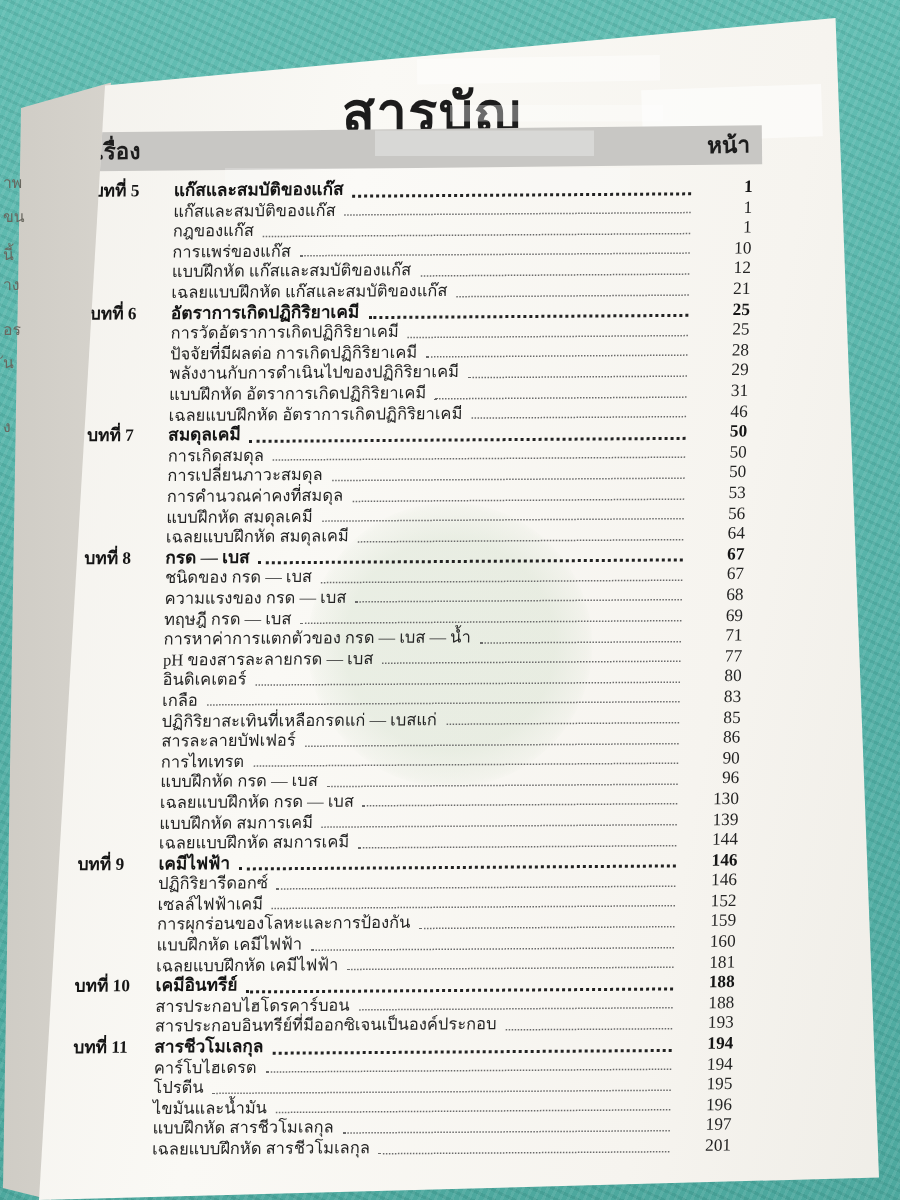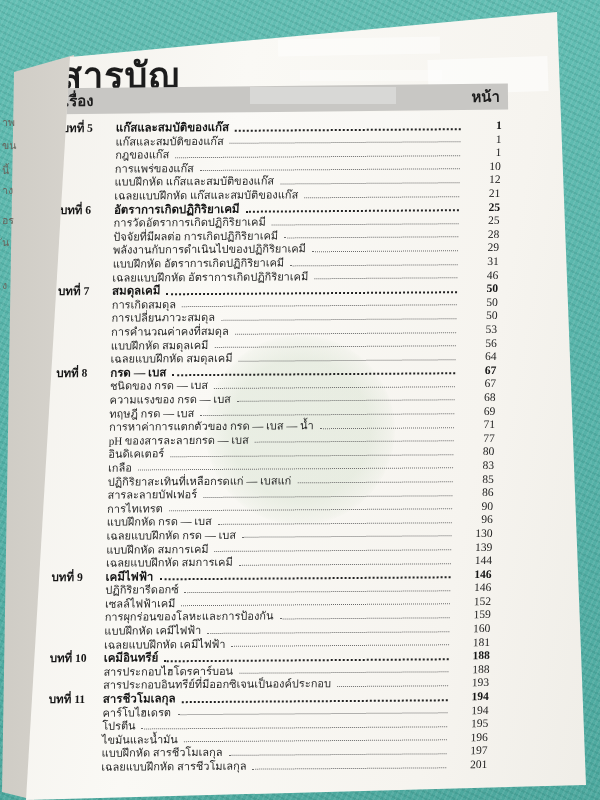--- a/index.html
+++ b/index.html
@@ -24,21 +24,21 @@
     clip-path:polygon(70px 57px, 557px 12px, 586px 785px, 26px 800px);
     background:linear-gradient(100deg,#f2f0eb 0%,#faf9f5 35%,#f6f4ef 75%,#efede7 100%);
   }
   .page-shade{position:absolute;inset:0;pointer-events:none;
     background:
       linear-gradient(93deg, rgba(0,0,0,0.10) 0%, rgba(0,0,0,0) 7%),
       linear-gradient(268deg, rgba(0,0,0,0.06) 0%, rgba(0,0,0,0) 5%),
       linear-gradient(178deg, rgba(0,0,0,0.05) 0%, rgba(0,0,0,0) 4%);
   }
   .page-title{position:absolute;left:60px;right:84px;top:30px;
-    font-family:"DejaVu Sans","Liberation Sans",sans-serif;
+    text-align:center;font-family:"DejaVu Sans","Liberation Sans",sans-serif;
     font-size:36px;font-weight:800;color:#1c1c1c;letter-spacing:1px;line-height:1.2;}
   .band{position:absolute;left:44px;top:86px;width:464px;height:26px;
     background:#c8c7c4;display:flex;justify-content:space-between;align-items:center;
     padding:0 8px 0 20px;box-sizing:border-box;transform:rotate(-0.6deg);}
   .band span{font-weight:bold;font-size:15px;color:#1d1d1d;}
   .toc{position:absolute;left:62px;top:121px;width:440px;
     transform:skewY(-0.4deg) skewX(-1.3deg);transform-origin:top left;}
   .toc-row{display:flex;align-items:flex-end;height:13.6px;line-height:12.5px;
     font-size:11px;color:#242424;white-space:nowrap;}
   .toc-row.chapter{font-weight:bold;font-size:11.5px;color:#151515;}

